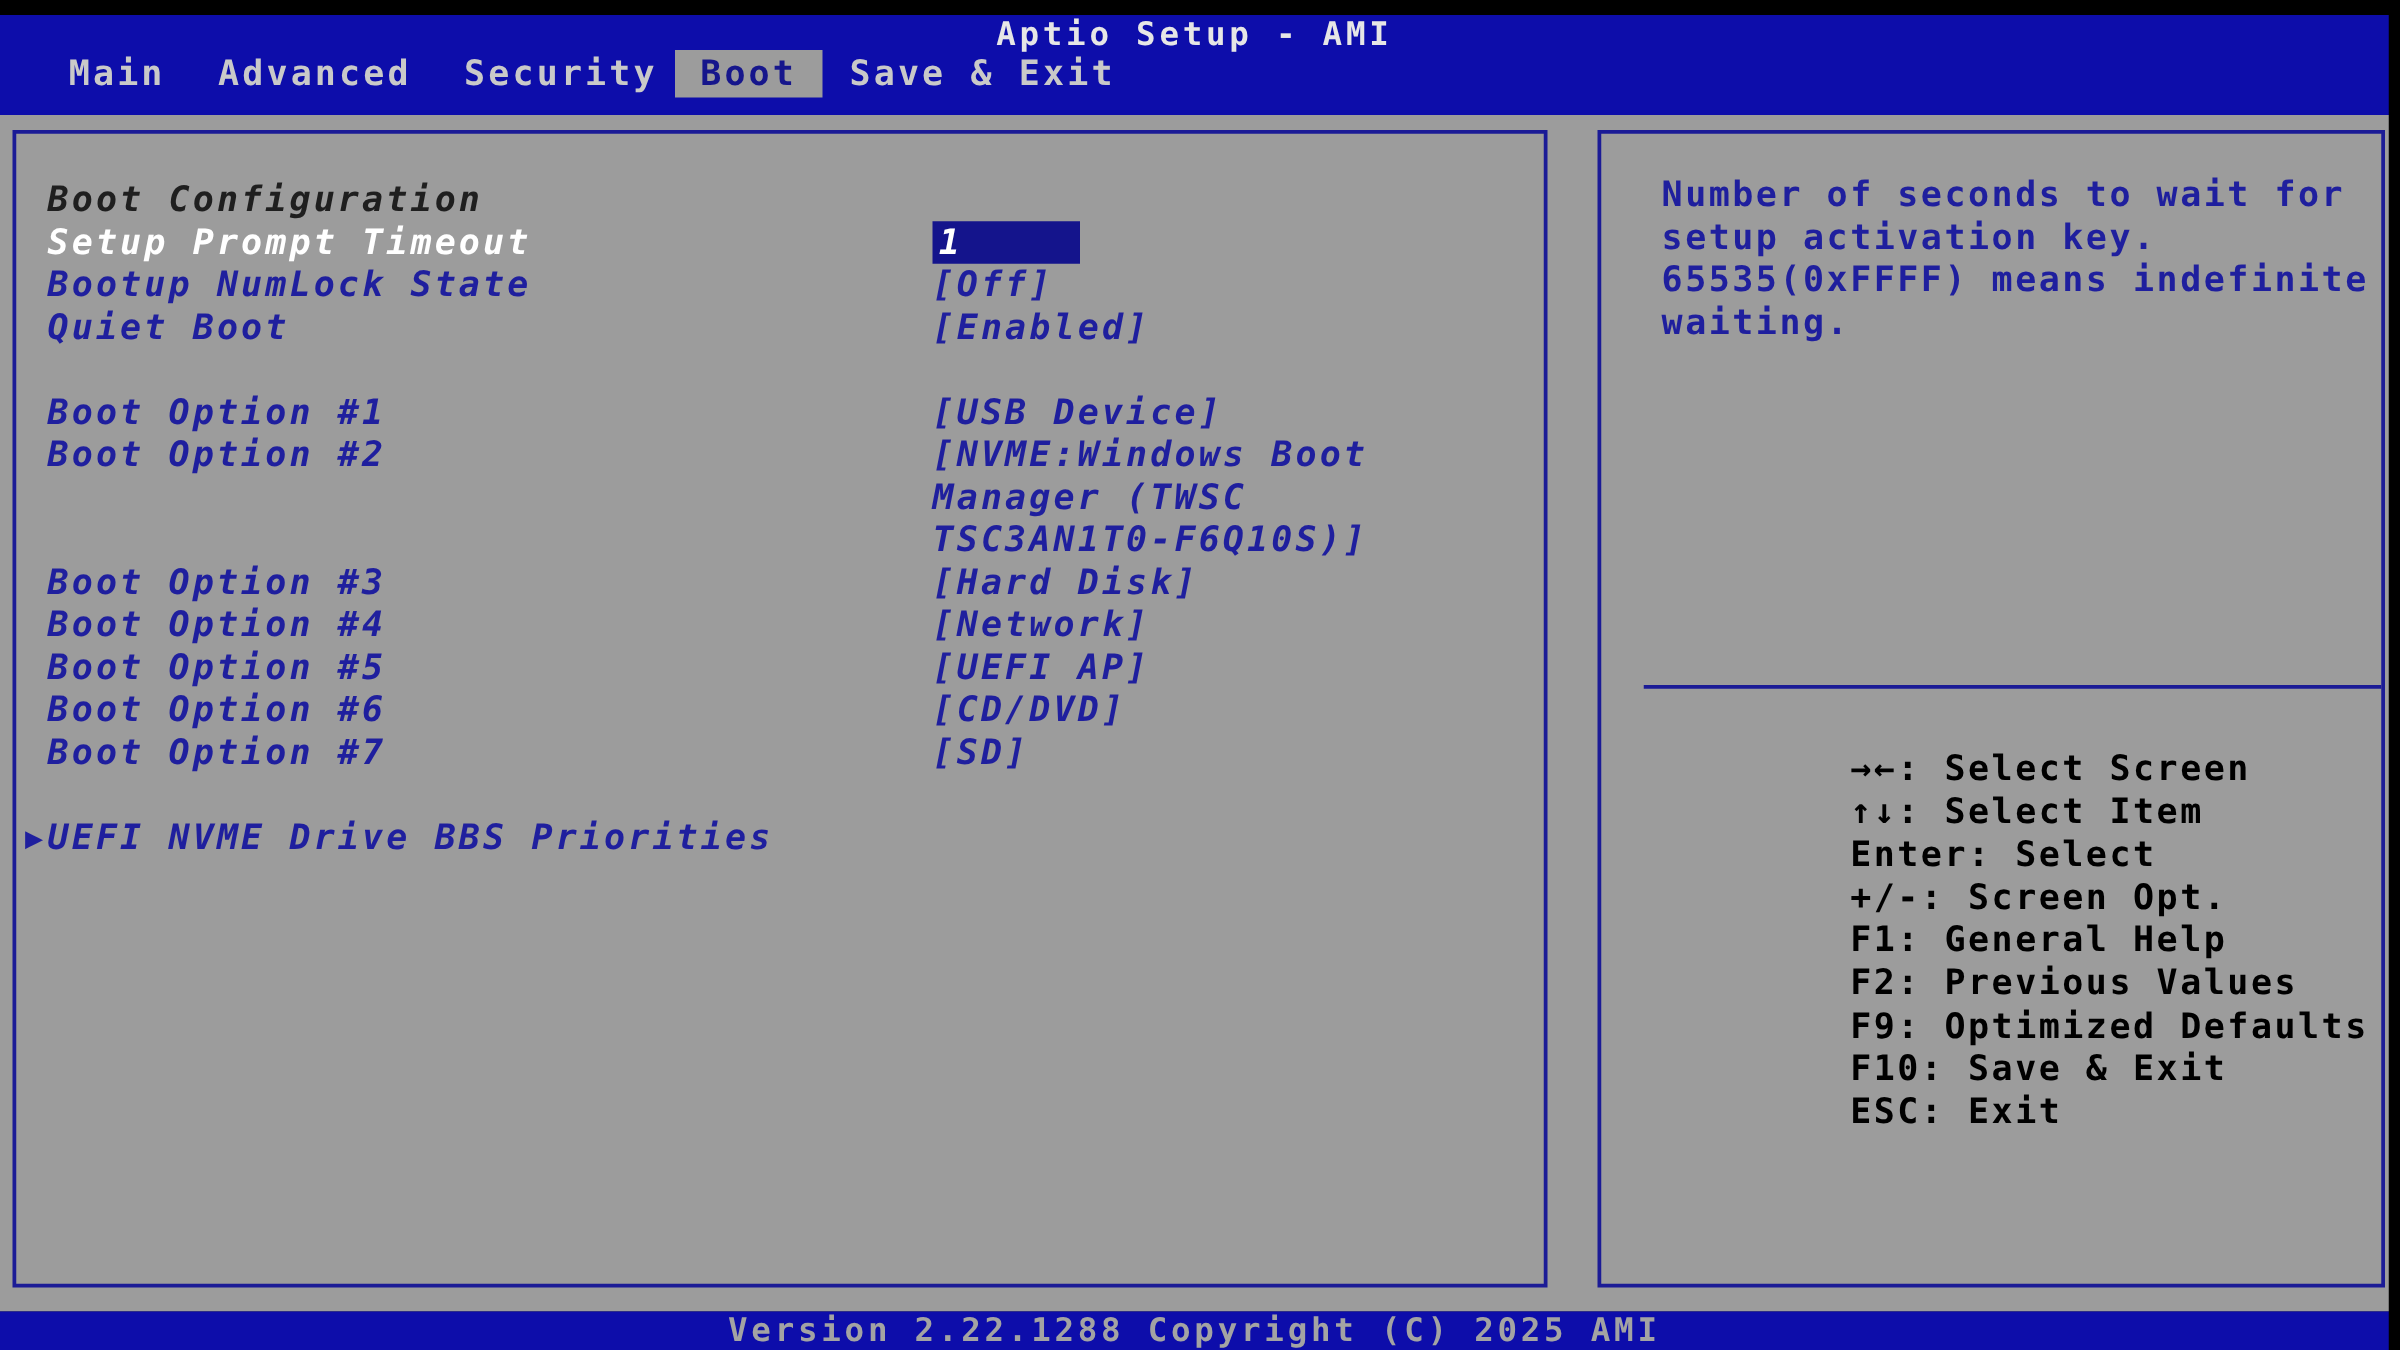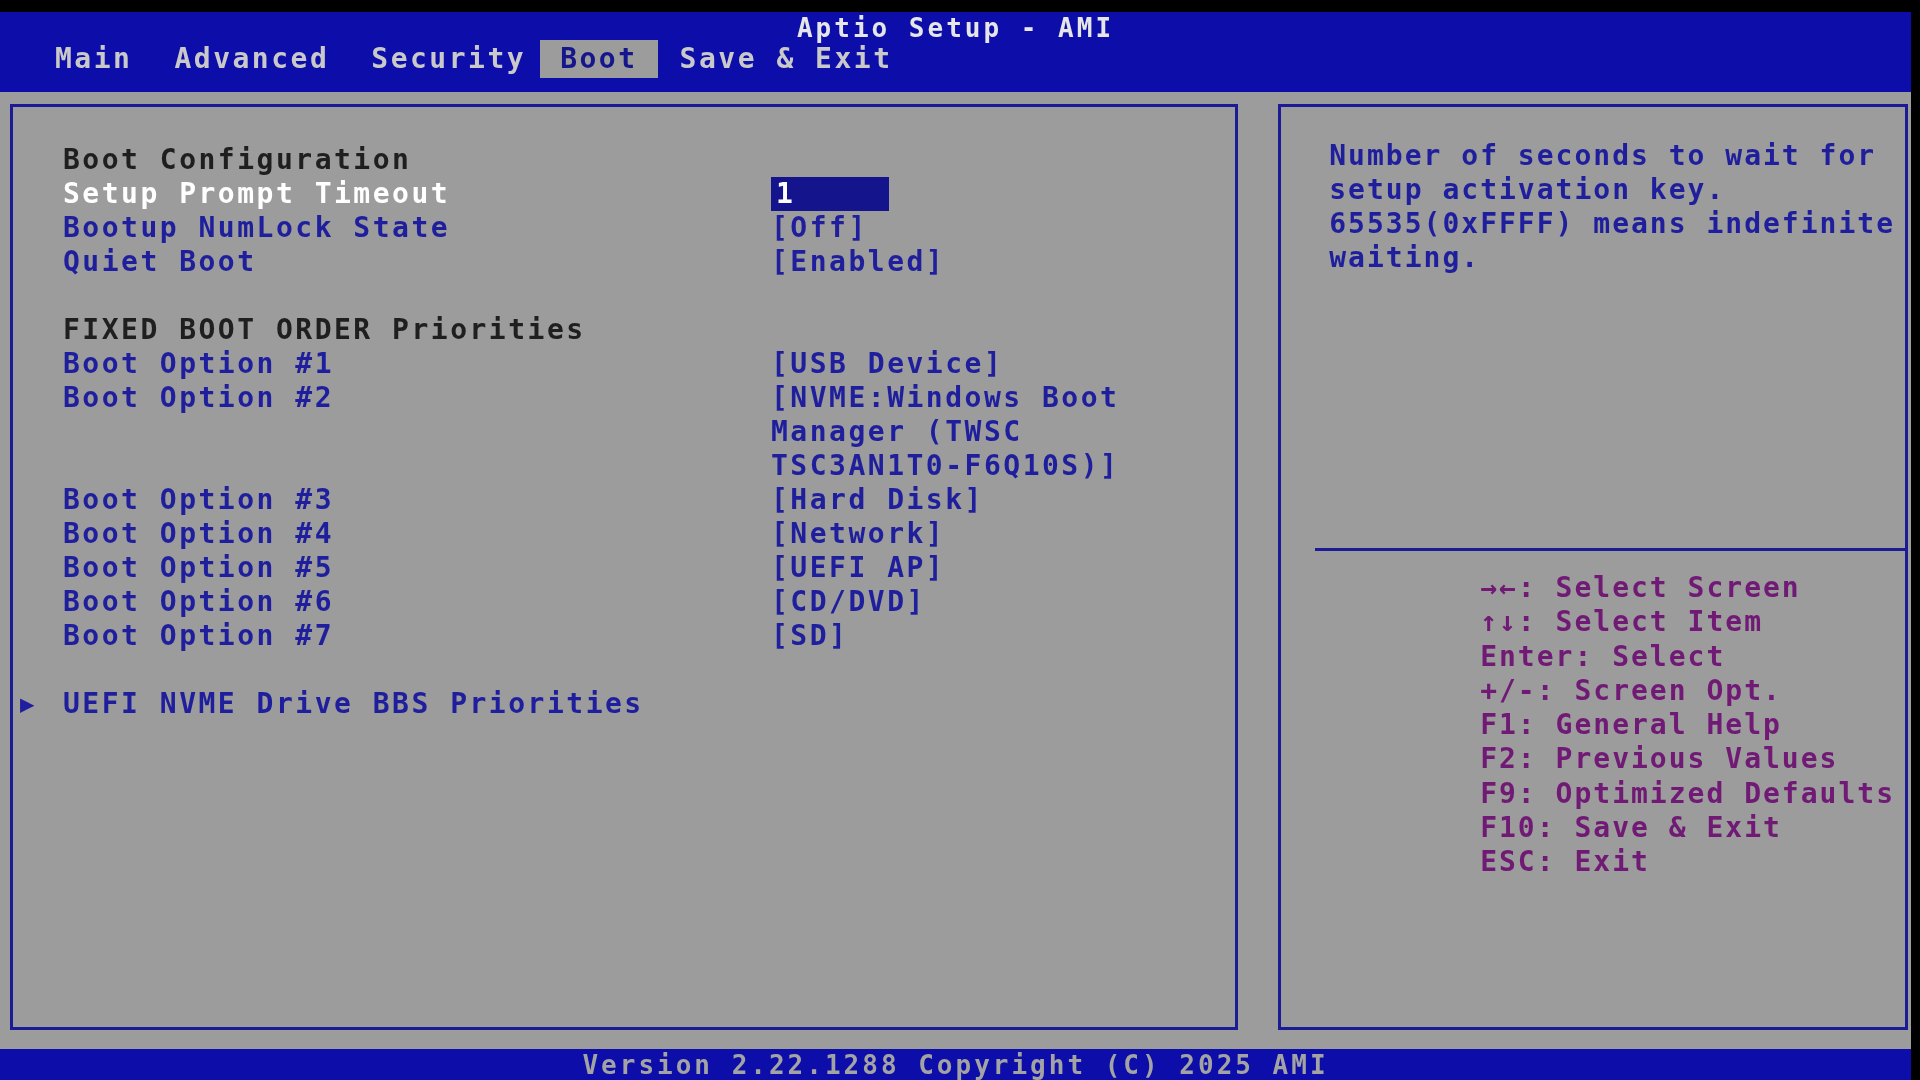--- a/index.html
+++ b/index.html
@@ -27,43 +27,43 @@
 
   
   .content { position: relative; height: 957px; background: #9C9C9C; }
 
   .panel { position: absolute; border: 3px solid #1B1B96; }
   .left-panel  { left: 10px;   top: 12px; width: 1228px; height: 926px; }
   .right-panel { left: 1278px; top: 12px; width: 630px;  height: 926px; display: flex; flex-direction: column; align-items: flex-end; }
 
   .left-panel-inner { padding-top: 36px; }
   .row {
-    display: flex; padding-left: 50px; position: relative;
-    font-size: 28px; letter-spacing: 2.5px; line-height: 34px; white-space: pre-wrap;
+    display: flex; padding-left: 25px; position: relative;
+    font-size: 28px; letter-spacing: 2.5px; line-height: 34px; white-space: pre-wrap; font-style: italic;
   }
   .row .label { flex: 0 0 708px; }
   .row .value { width: 390px; }
   .section-header { color: #1F1F1F; }
   .item { color: #1F1F9E; cursor: default; }
   .item.selected { color: #FFFFFF; }
   .item.selected .value-box {
     display: inline-block; width: 118px; height: 34px; background: #14148C; color: #FFFFFF;
     padding-left: 5px;
   }
   .spacer { height: 34px; }
   .submenu-row { margin-top: 34px; color: #1F1F9E; cursor: default; }
   .submenu-arrow { position: absolute; left: 7px; top: 0; font-size: 24px; color: #1F1F9E; }
 
   
   .help-box {
     height: 444px; border-bottom: 3px solid #1B1B96;
     padding: 32px 10px 0 14px; color: #1F1F9E;
     font-size: 28px; letter-spacing: 2px; line-height: 34px;
   }
-  .keys-box { padding: 20px 10px 0 14px; color: #701a75; font-size: 28px; letter-spacing: 2px; line-height: 34.3px; }
+  .keys-box { padding: 47px 10px 0 14px; color: #000000; font-size: 28px; letter-spacing: 2px; line-height: 34.3px; }
   .help-line, .key-line { white-space: pre; }
 
   
   .footer {
     height: 33px; background: #0D0DAA; color: #a3a3a3; text-align: center;
     font-size: 26px; letter-spacing: 3px; line-height: 33px;
   }
 </style>
 </head>
 <body>
@@ -100,23 +100,20 @@
           <span class="value">[Off]</span>
         </div>
 
         <div class="row item">
           <span class="label">Quiet Boot</span>
           <span class="value">[Enabled]</span>
         </div>
 
         <div class="spacer"></div>
 
-        <div class="row section-header">
-          <span class="label">FIXED BOOT ORDER Priorities</span>
-        </div>
 
         <div class="row item">
           <span class="label">Boot Option #1</span>
           <span class="value">[USB Device]</span>
         </div>
 
         <div class="row item">
           <span class="label">Boot Option #2</span>
           <span class="value">[NVME:Windows Boot Manager (TWSC TSC3AN1T0-F6Q10S)]</span>
         </div>

